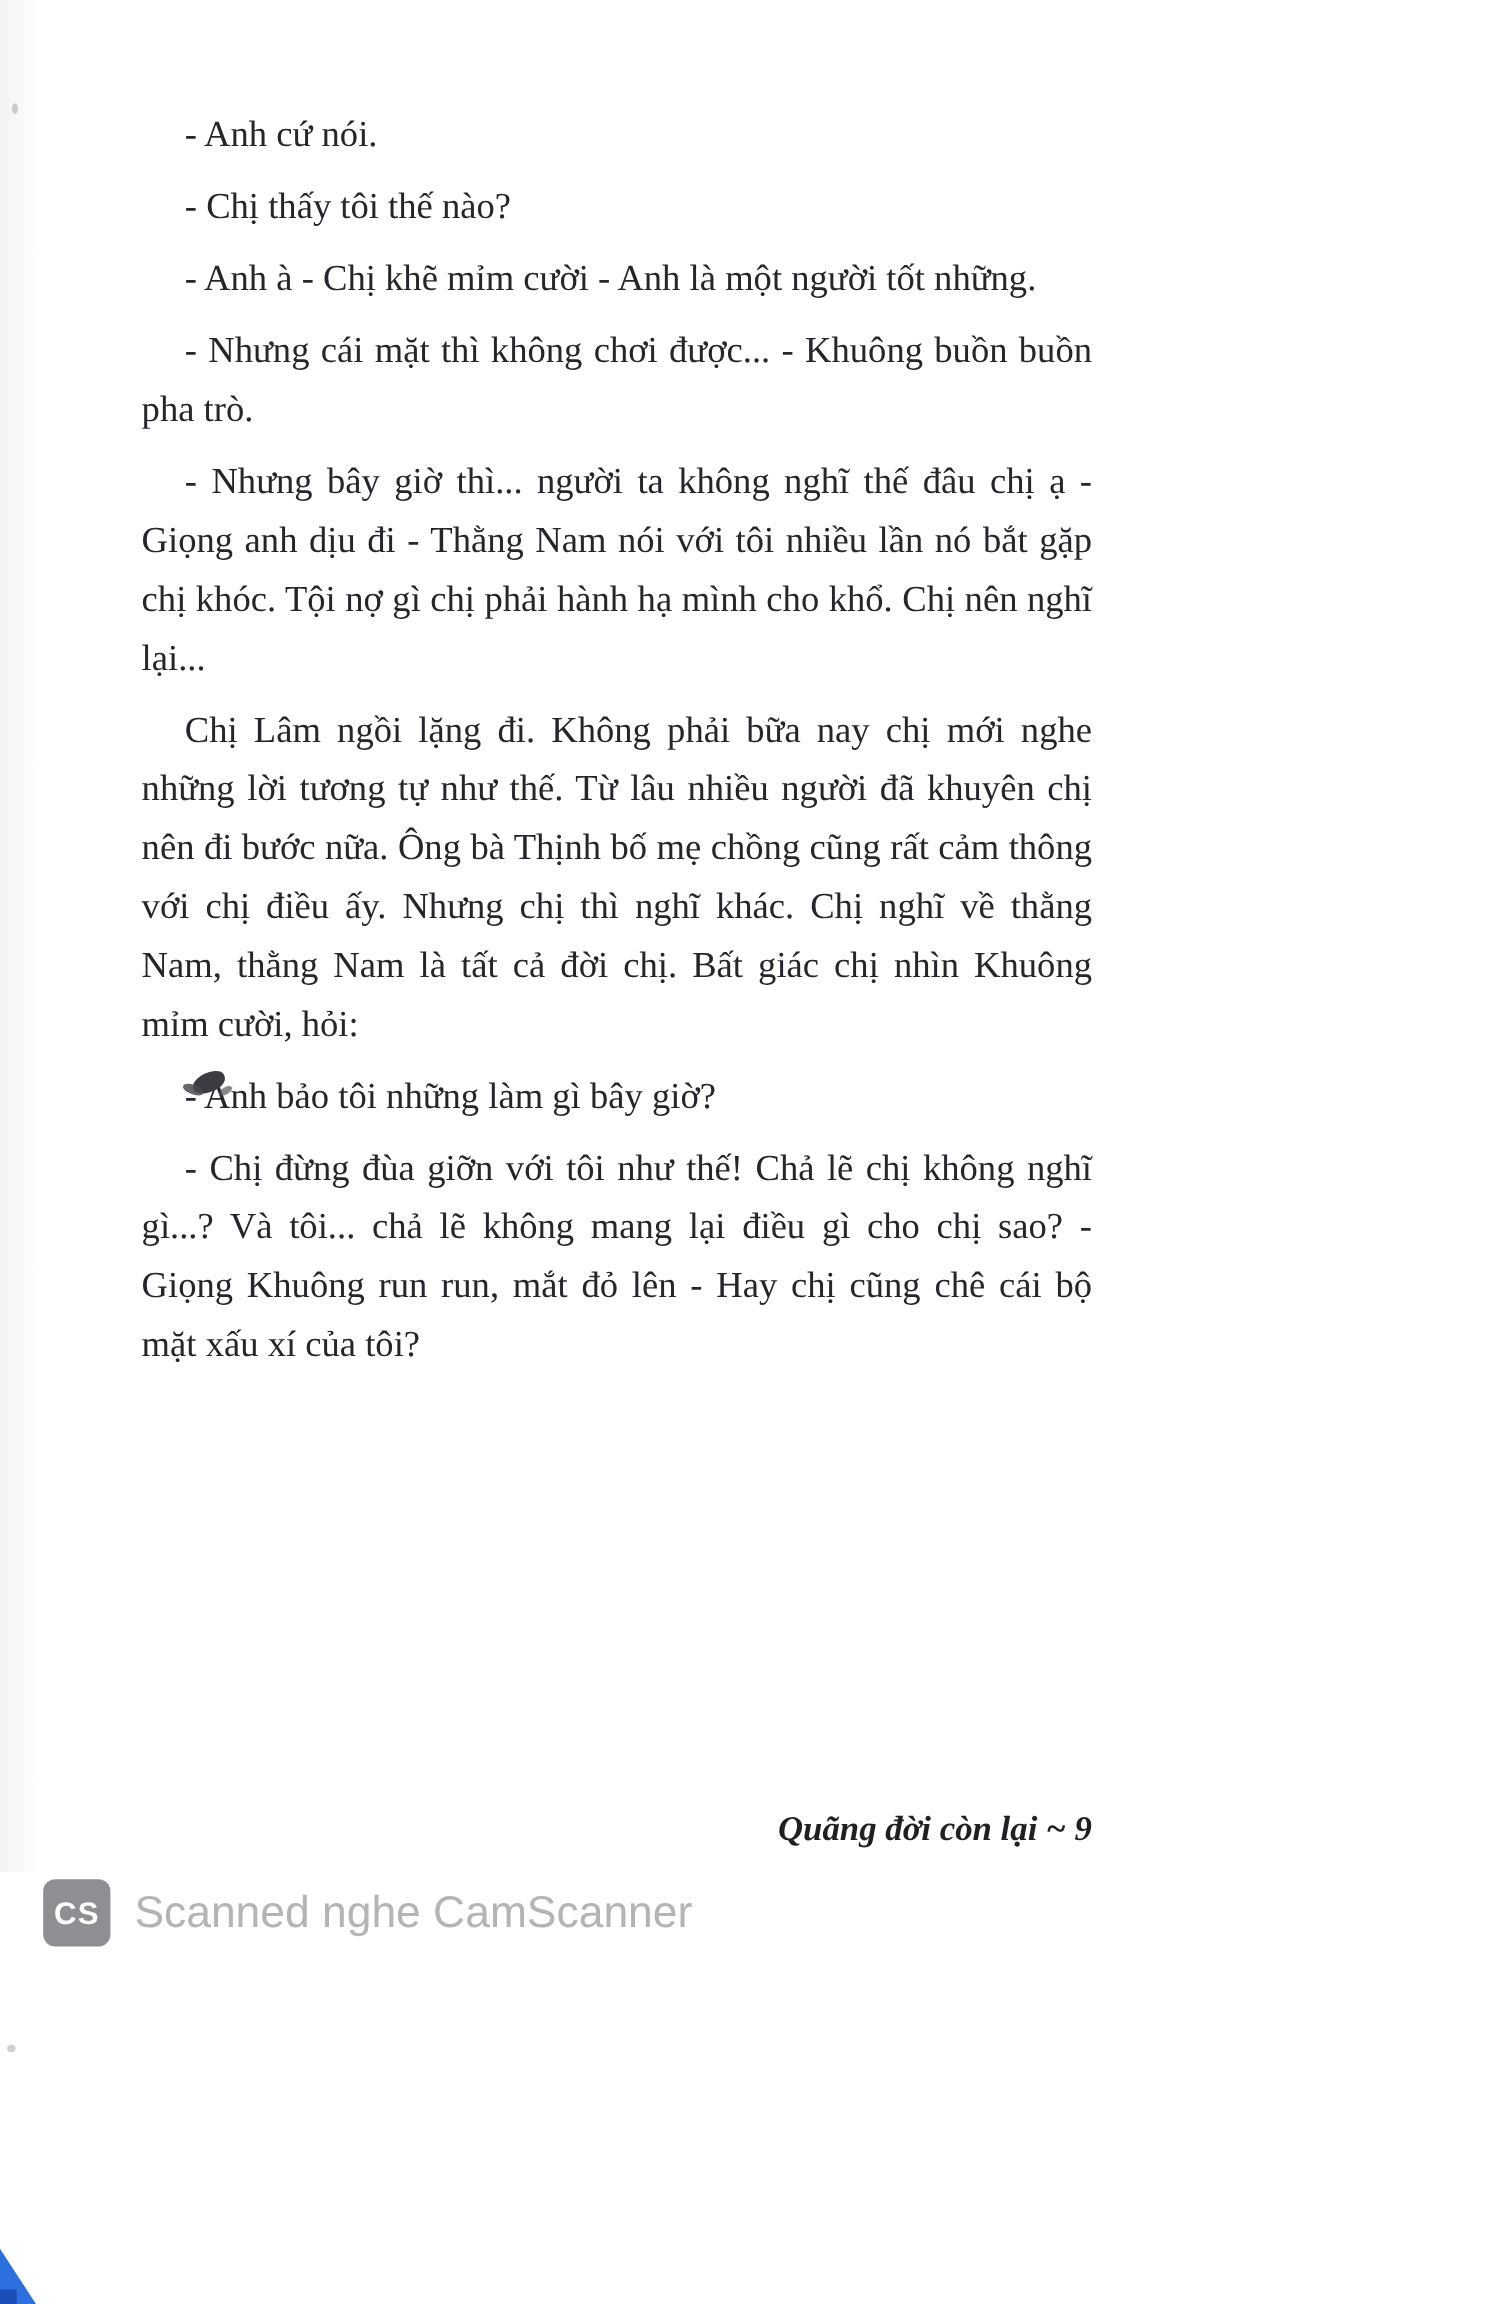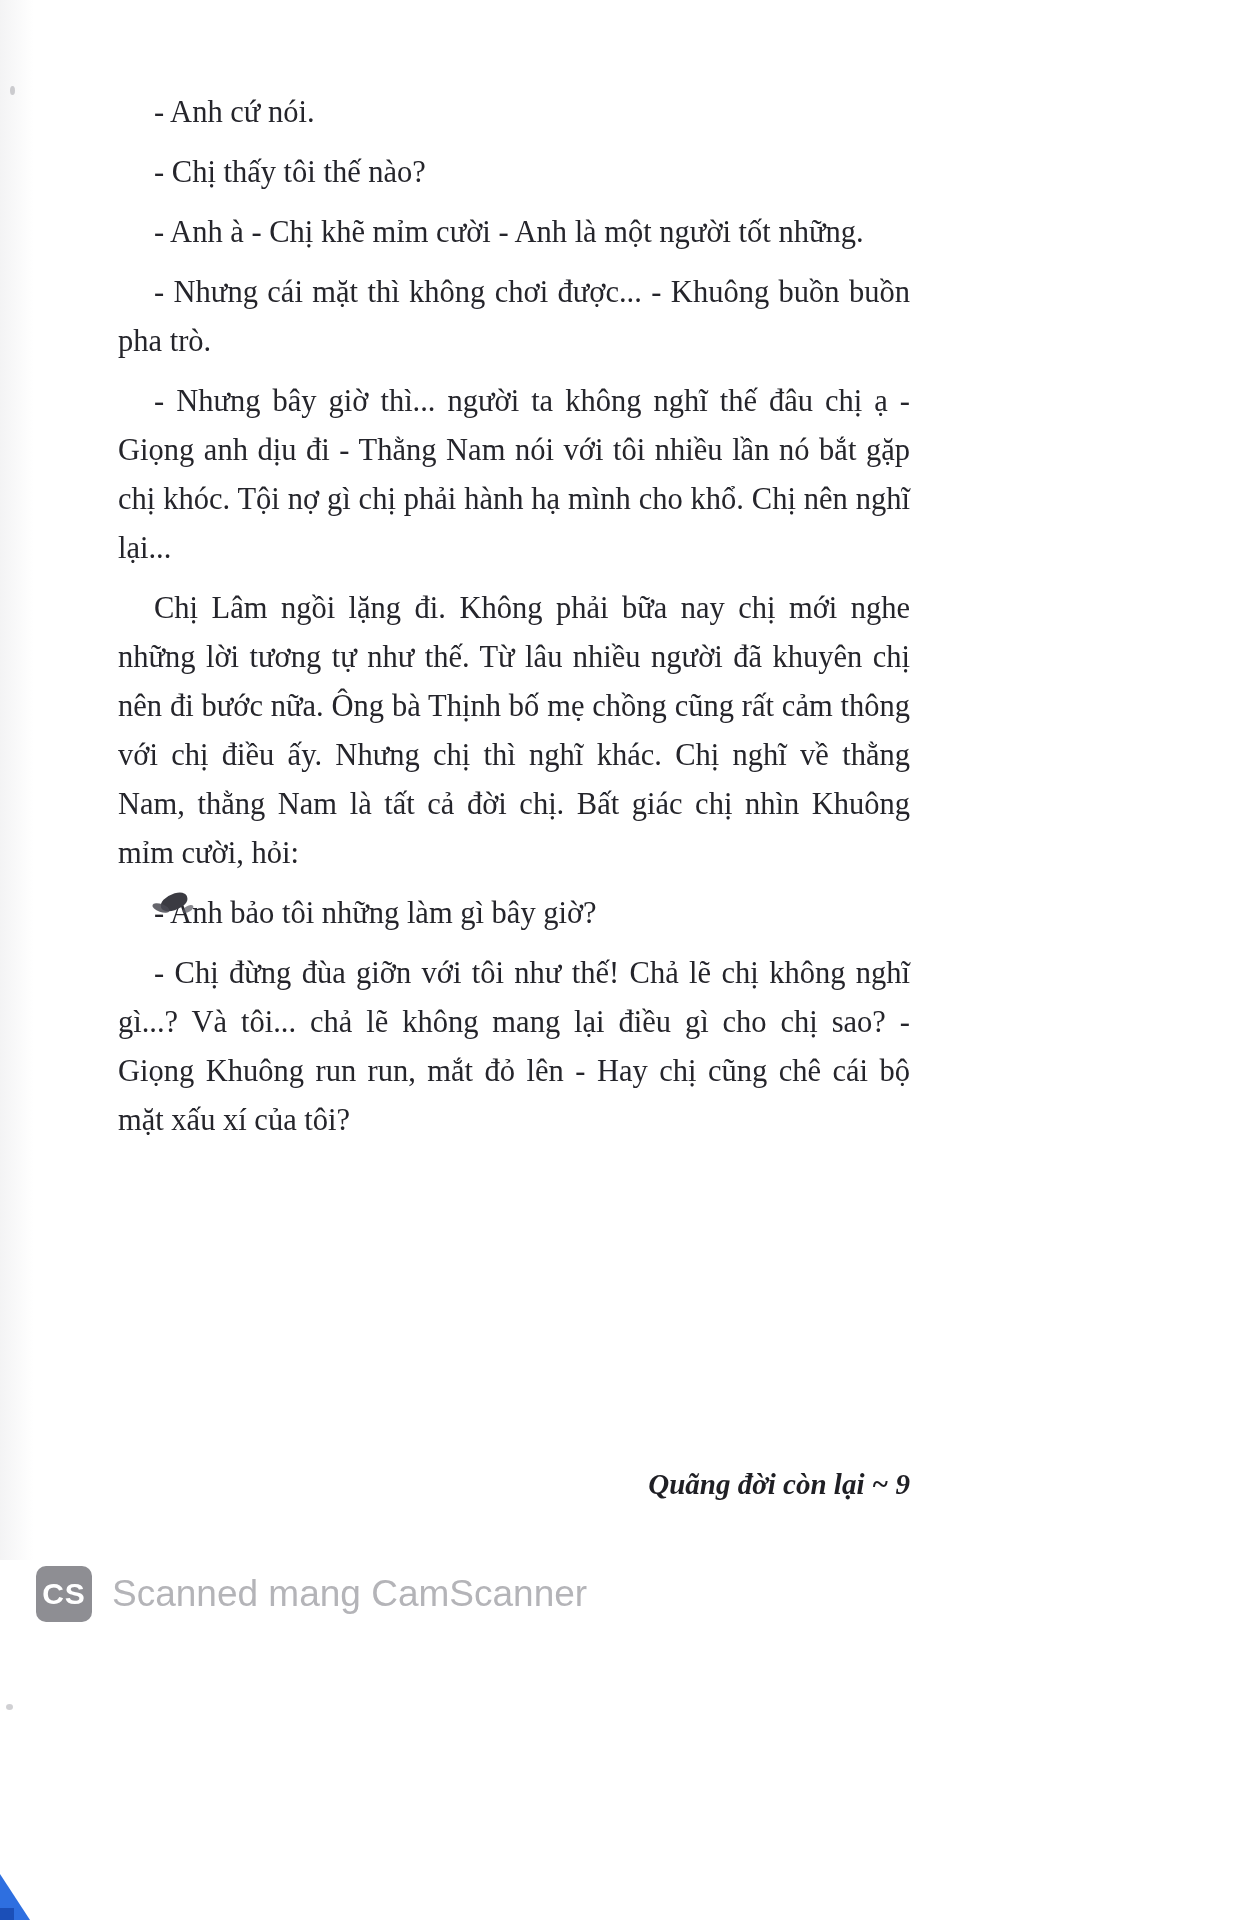--- a/index.html
+++ b/index.html
@@ -36,21 +36,21 @@
     line-height: 49px;
     text-align: justify;
   }
   .text-block p {
     margin: 0 0 11px 0;
     text-indent: 36px;
   }
 
   .page-footer {
     position: absolute;
-    top: 1468px;
+    top: 1508px;
     left: 118px;
     width: 792px;
     text-align: right;
     font-size: 29px;
     font-style: italic;
     font-weight: 600;
     color: #1f1f24;
   }
 
   
@@ -98,21 +98,21 @@
     align-items: center;
     gap: 20px;
     font-family: "Liberation Sans", "DejaVu Sans", sans-serif;
   }
   .cs-logo {
     width: 56px;
     height: 56px;
     background: #8e8e93;
     border-radius: 10px;
     color: #ffffff;
-    font-size: 30px;
+    font-size: 26px;
     font-weight: bold;
     display: flex;
     align-items: center;
     justify-content: center;
     letter-spacing: 1px;
   }
   .cs-label {
     font-size: 37px;
     color: #b4b4b8;
     font-weight: 400;
@@ -160,19 +160,19 @@
   <div class="ink-smudge">
     <div class="blob1"></div>
     <div class="blob2"></div>
     <div class="blob3"></div>
   </div>
 
   <div class="page-footer">Quãng đời còn lại ~ 9</div>
 
   <div class="camscanner-bar">
     <div class="cs-logo">CS</div>
-    <div class="cs-label">Scanned mang CamScanner</div>
+    <div class="cs-label">Scanned nghe CamScanner</div>
   </div>
 
   <div class="blue-corner"></div>
   <div class="blue-corner-notch"></div>
 
 </div>
 
 </body></html>

